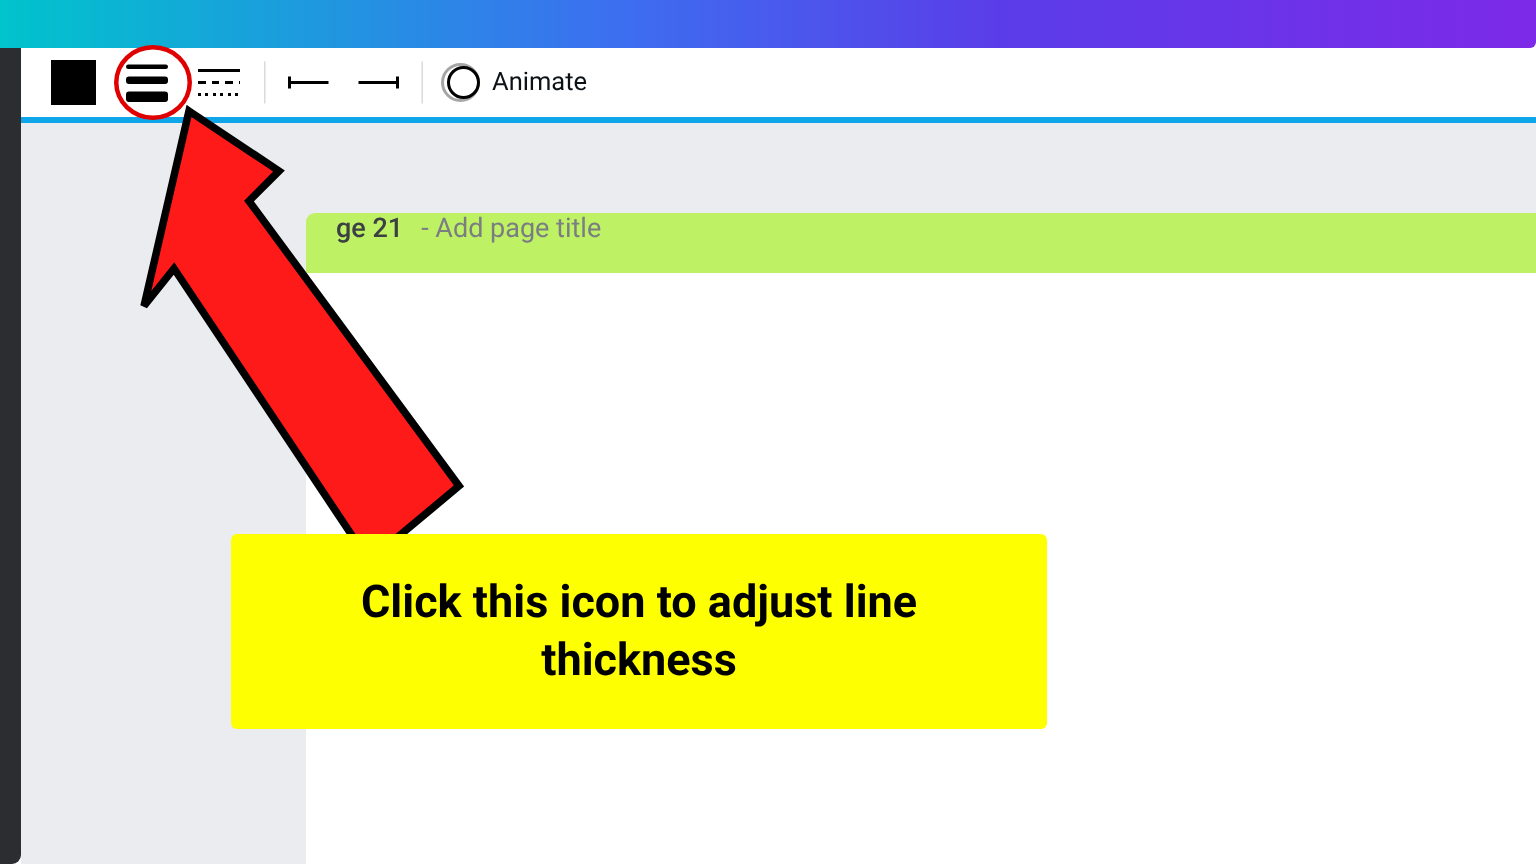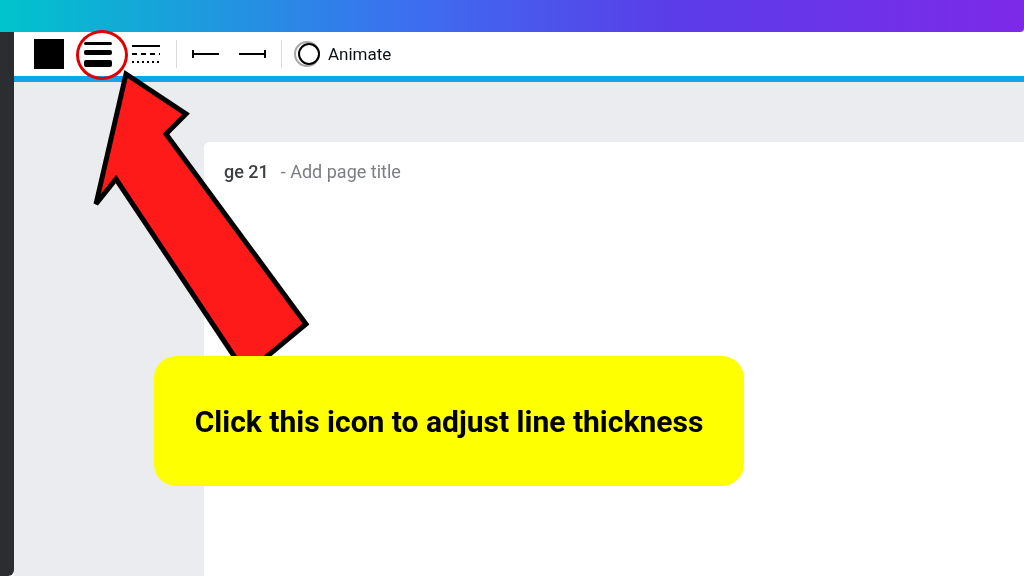--- a/index.html
+++ b/index.html
@@ -27,21 +27,21 @@
     border-top-right-radius: 6px;
     border-bottom-right-radius: 6px;
   }
   .toolbar {
     position: absolute;
     top: 32px;
     left: 14px;
     right: 0;
     height: 50px;
     background: #fff;
-    border-bottom: 6px solid #0ea5e9;
+    border-bottom: 4px solid #0ea5e9;
     display: flex;
     align-items: center;
     padding-left: 10px;
     gap: 0;
   }
   .tb-item {
     display: flex;
     align-items: center;
     justify-content: center;
     height: 50px;
@@ -129,23 +129,23 @@
     right: 0;
     bottom: 0;
     background: #ebecf0;
   }
   .page-header {
     position: absolute;
     top: 60px;
     left: 190px;
     right: 0;
     height: 40px;
-    background: #ffffff;
-    display: flex;
-    align-items: flex-end;
+    background: #bef264;
+    display: flex;
+    align-items: flex-start;
     padding-left: 20px;
     border-top-left-radius: 6px;
   }
   .page-label-partial {
     font-size: 18px;
     color: #3c4043;
     font-weight: 500;
   }
   .page-subtitle {
     font-size: 18px;
@@ -176,24 +176,24 @@
     top: 58px;
     left: 90px;
     width: 300px;
     height: 340px;
     pointer-events: none;
   }
   .callout {
     position: absolute;
     left: 154px;
     top: 356px;
-    width: 590px;
+    width: 544px;
     height: 130px;
     background: #feff00;
-    border-radius: 22px;
+    border-radius: 4px;
     display: flex;
     align-items: center;
     justify-content: center;
     padding: 20px 40px;
     text-align: center;
   }
   .callout-text {
     font-size: 30px;
     font-weight: 700;
     color: #000;

